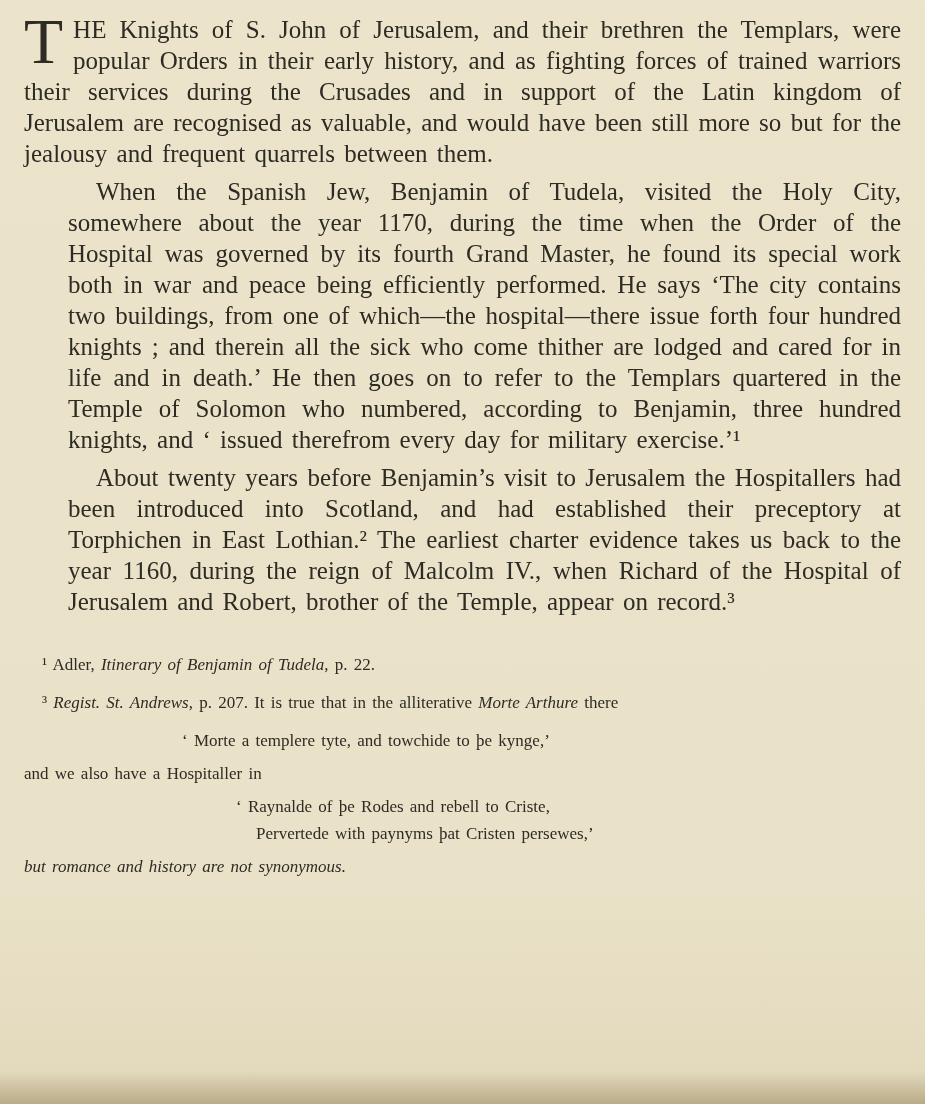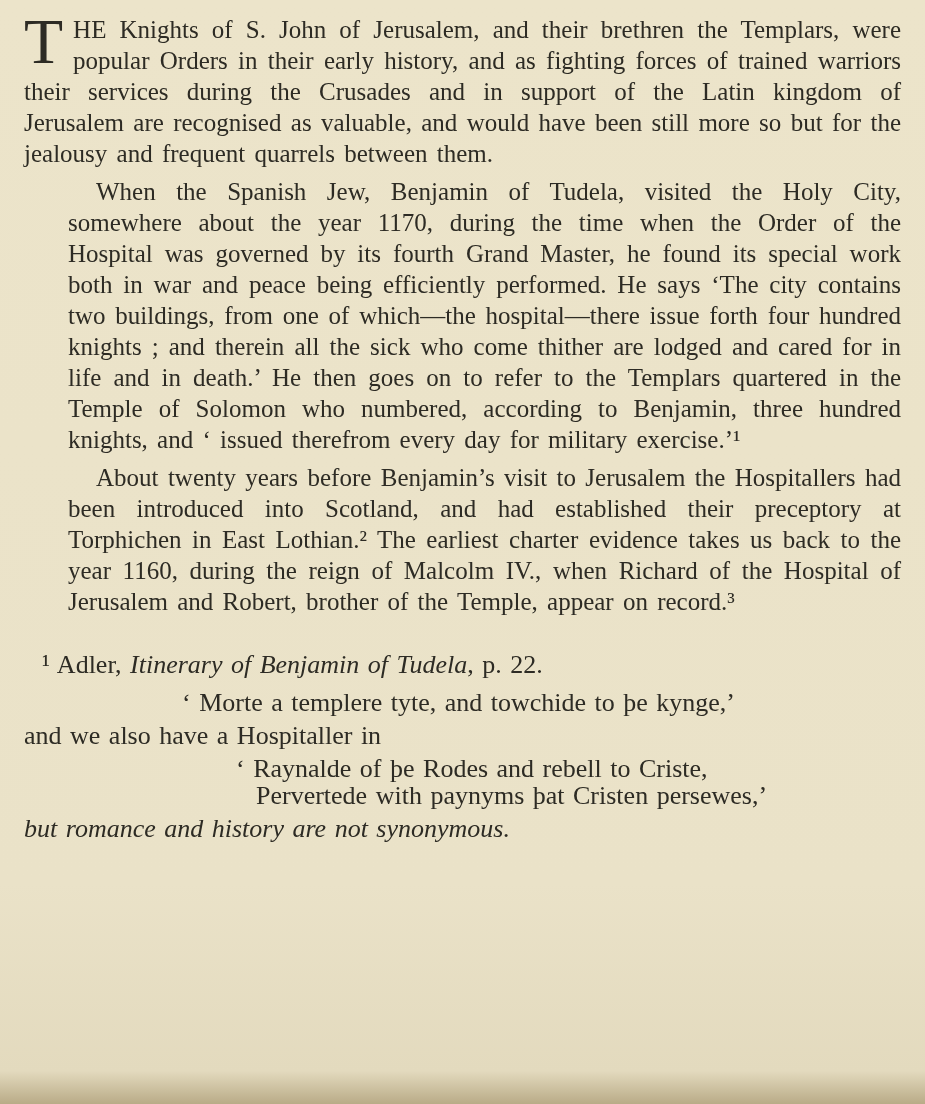--- a/index.html
+++ b/index.html
@@ -31,21 +31,21 @@
   }
   .drop-cap {
     float: left;
     font-size: 64px;
     line-height: 52px;
     padding: 2px 10px 0 0;
     color: #2d2b24;
   }
   .footnotes {
     margin-top: 34px;
-    font-size: 26px;
+    font-size: 17px;
     line-height: 27px;
     word-spacing: 2px;
   }
   .footnote {
     margin: 0 0 11px 0;
     text-indent: 18px;
     text-align: justify;
   }
   .verse-1 { margin: 2px 0 6px 0; padding-left: 158px; text-indent: 0; }
   .plain-line { margin: 0 0 6px 0; text-indent: 0; }
@@ -66,20 +66,21 @@
 
   <p class="body-para indent">When the Spanish Jew, Benjamin of Tudela, visited the Holy City, somewhere about the year 1170, during the time when the Order of the Hospital was governed by its fourth Grand Master, he found its special work both in war and peace being efficiently performed.  He says ‘The city contains two buildings, from one of which—the hospital—there issue forth four hundred knights ; and therein all the sick who come thither are lodged and cared for in life and in death.’  He then goes on to refer to the Templars quartered in the Temple of Solomon who numbered, according to Benjamin, three hundred knights, and ‘ issued therefrom every day for military exercise.’¹</p>
 
   <p class="body-para indent">About twenty years before Benjamin’s visit to Jerusalem the Hospitallers had been introduced into Scotland, and had established their preceptory at Torphichen in East Lothian.²  The earliest charter evidence takes us back to the year 1160, during the reign of Malcolm IV., when Richard of the Hospital of Jerusalem and Robert, brother of the Temple, appear on record.³</p>
 
   <div class="footnotes">
 
     <p class="footnote"><span>¹ Adler, </span><i>Itinerary of Benjamin of Tudela</i><span>, p. 22.</span></p>
 
 
+    <p class="footnote footnote-cont-wrap"><span>³ </span><i>Regist. St. Andrews</i><span>, p. 207.  It is true that in the alliterative </span><i>Morte Arthure</i><span> there</span></p>
 
     <p class="footnote verse-1">‘ Morte a templere tyte, and towchide to þe kynge,’</p>
 
     <p class="footnote plain-line">and we also have a Hospitaller in</p>
 
     <p class="footnote verse-2">‘ Raynalde of þe Rodes and rebell to Criste,</p>
 
     <p class="footnote verse-3">Pervertede with paynyms þat Cristen persewes,’</p>
 
     <p class="footnote last-line">but romance and history are not synonymous.</p>

